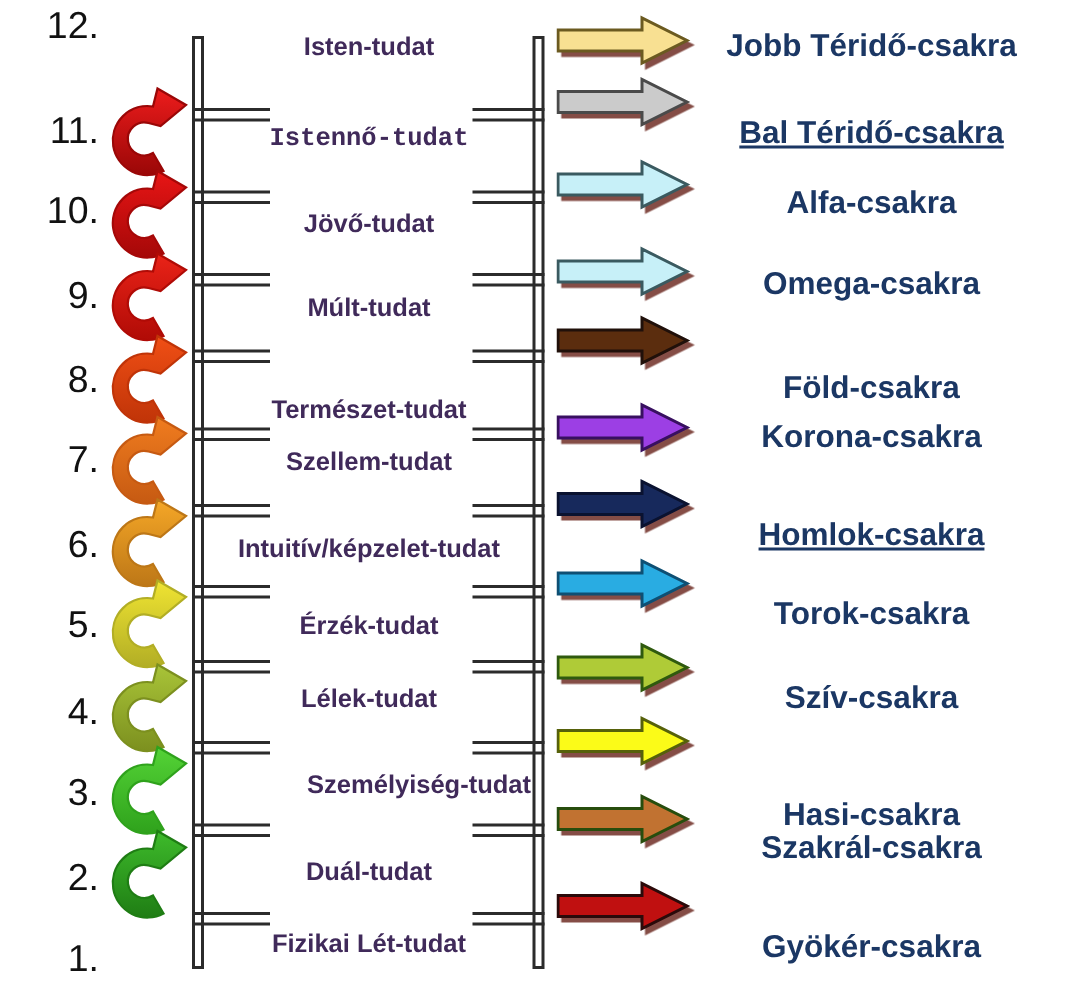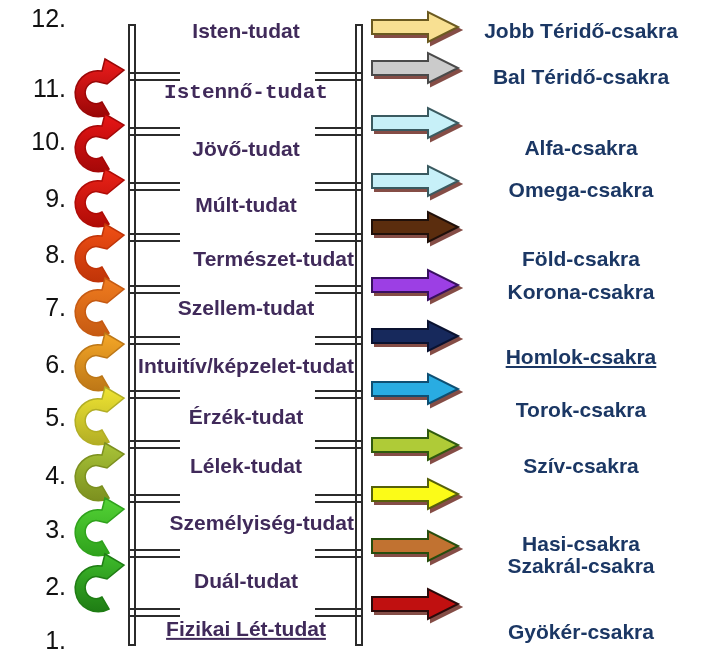--- a/index.html
+++ b/index.html
@@ -18,21 +18,21 @@
   .rail.left  { left:128px; }
   .rail.right { left:355px; }
   .rung {
     position:absolute; height:9px; box-sizing:border-box;
     border-top:2px solid #2b2b2b; border-bottom:2px solid #2b2b2b;
   }
   .rung.lseg { left:130px; width:50px; }
   .rung.rseg { left:315px; width:48px; }
   .cons {
     position:absolute; left:138px; width:216px; text-align:center;
-    font-weight:bold; font-size:21px; line-height:1.25; color:#402a5a;
+    font-weight:bold; font-size:17px; line-height:1.25; color:#402a5a;
     transform:translateY(-50%);
   }
   .chakra {
     position:absolute; left:455px; width:252px; text-align:center;
     font-weight:bold; font-size:21px; color:#1b3764;
     transform:translateY(-50%); white-space:nowrap;
   }
   .sarrow {
     position:absolute; left:371px;
     filter: drop-shadow(3px 3px 0 rgba(92,18,8,0.75));
@@ -149,28 +149,28 @@
         <path d="M37,61 A23,23 0 1 1 30,18 L33,6 L52,17 L35,31 L27,29 A11,11 0 1 0 30,49 Z" fill="url(#spgrad9)" stroke="#1F7D14" stroke-width="1.5"></path>
       </svg>
     </div>
   <div id="ladder">
     <div class="rail left"></div>
     <div class="rail right"></div>
   <div class="cons" style="top: 31px;">Isten-tudat</div>
       <div class="cons" style="top: 93px; font-family: Liberation Mono, monospace;">Istennő-tudat</div>
       <div class="cons" style="top: 149px;">Jövő-tudat</div>
       <div class="cons" style="top: 205px;">Múlt-tudat</div>
-      <div class="cons" style="top: 259px; text-align: right;">Természet-tudat</div>
+      <div class="cons" style="top: 273px;">Természet-tudat</div>
       <div class="cons" style="top: 308px;">Szellem-tudat</div>
       <div class="cons" style="top: 366px;">Intuitív/képzelet-tudat</div>
       <div class="cons" style="top: 417px;">Érzék-tudat</div>
       <div class="cons" style="top: 466px;">Lélek-tudat</div>
       <div class="cons" style="top: 523px; text-align: right;">Személyiség-tudat</div>
       <div class="cons" style="top: 581px;">Duál-tudat</div>
-      <div class="cons" style="top: 629px; text-decoration: underline;">Fizikai Lét-tudat</div>
+      <div class="cons" style="top: 629px;">Fizikai Lét-tudat</div>
       <div class="rung lseg" style="top: 72px;"></div>
       <div class="rung rseg" style="top: 72px;"></div>
       <div class="rung lseg" style="top: 127px;"></div>
       <div class="rung rseg" style="top: 127px;"></div>
       <div class="rung lseg" style="top: 182px;"></div>
       <div class="rung rseg" style="top: 182px;"></div>
       <div class="rung lseg" style="top: 233px;"></div>
       <div class="rung rseg" style="top: 233px;"></div>
       <div class="rung lseg" style="top: 285px;"></div>
       <div class="rung rseg" style="top: 285px;"></div>
@@ -220,22 +220,22 @@
       </svg>
       <svg width="90" height="34" viewBox="0 0 90 34" class="sarrow" style="top: 529px;">
         <polygon points="1,10 57,10 57,2 87,17 57,32 57,24 1,24" fill="#C17231" stroke="#274d0d" stroke-width="2"></polygon>
       </svg>
       <svg width="90" height="34" viewBox="0 0 90 34" class="sarrow" style="top: 587px;">
         <polygon points="1,10 57,10 57,2 87,17 57,32 57,24 1,24" fill="#C01010" stroke="#2b0a0a" stroke-width="2"></polygon>
       </svg>
     </div>
   <div id="chakraCol">
       <div class="chakra" style="top: 31px;">Jobb Téridő-csakra</div>
-      <div class="chakra" style="top: 77px;">Bal Téridő-csakra</div>
-      <div class="chakra" style="top: 148px;">Alfa-csakra</div>
+      <div class="chakra" style="top: 89px; text-decoration: underline;">Bal Téridő-csakra</div>
+      <div class="chakra" style="top: 136px;">Alfa-csakra</div>
       <div class="chakra" style="top: 190px;">Omega-csakra</div>
       <div class="chakra" style="top: 259px;">Föld-csakra</div>
       <div class="chakra" style="top: 292px;">Korona-csakra</div>
       <div class="chakra" style="top: 357px; text-decoration: underline;">Homlok-csakra</div>
       <div class="chakra" style="top: 410px;">Torok-csakra</div>
       <div class="chakra" style="top: 466px;">Szív-csakra</div>
       <div class="chakra" style="top: 544px;">Hasi-csakra</div>
       <div class="chakra" style="top: 566px;">Szakrál-csakra</div>
       <div class="chakra" style="top: 632px;">Gyökér-csakra</div>
     </div>

